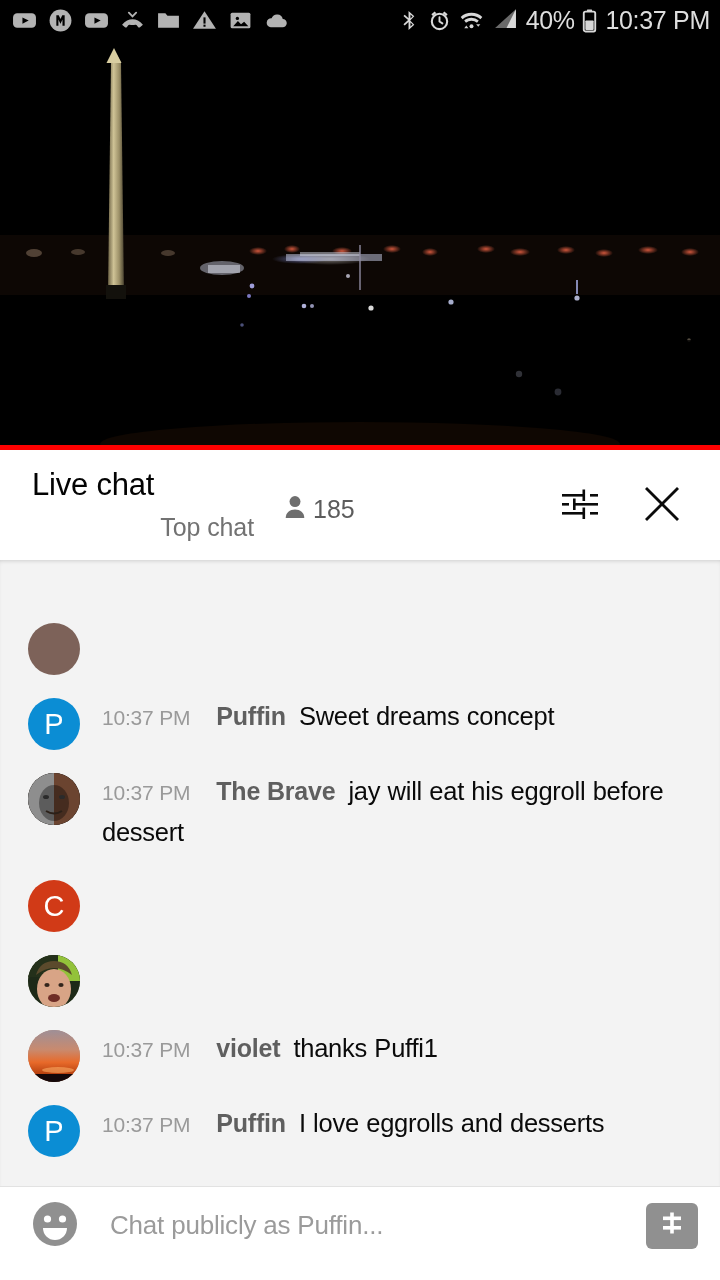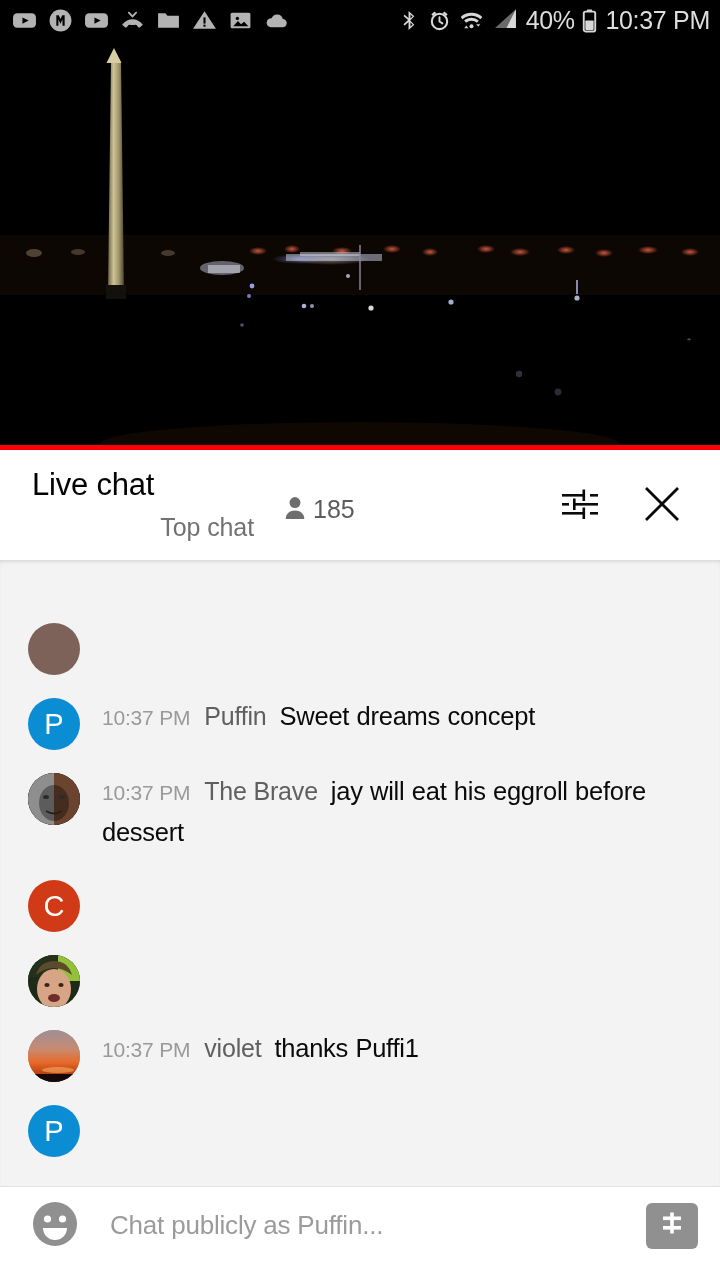--- a/index.html
+++ b/index.html
@@ -87,21 +87,21 @@
   }
   .ch-sub { display: flex; align-items: center; }
   .ch-subtab {
     font-size: 25px;
     color: #727272;
     letter-spacing: -0.1px;
     margin-top: 44px;
   }
   .ch-viewers {
     display: flex;
-    align-items: flex-end;
+    align-items: flex-start;
     gap: 7px;
     margin-left: 30px;
     margin-top: 8px;
   }
   .ch-count { font-size: 25px; color: #5c5c5c; }
   .ch-actions { display: flex; align-items: center; gap: 26px; padding-right: 8px; }
   .icon-btn {
     width: 56px; height: 56px;
     display: flex; align-items: center; justify-content: center;
     background: transparent; border: none; cursor: pointer;
@@ -159,23 +159,23 @@
   }
   .m-time {
     font-size: 21px;
     color: #9a9a9a;
     letter-spacing: -0.2px;
     white-space: nowrap;
   }
   .m-author {
     font-size: 25px;
     color: #5f5f5f;
-    font-weight: normal;
+    font-weight: bold;
     letter-spacing: -0.2px;
-    margin-left: 14px;
+    margin-left: 26px;
   }
   .m-text {
     font-size: 25.5px;
     color: #0a0a0a;
     letter-spacing: -0.25px;
     margin-left: 13px;
     word-spacing: 0.5px;
   }
 
   
@@ -504,20 +504,21 @@
                 <rect x="0" y="44" width="52" height="8" fill="#14080a"></rect>
                 <ellipse cx="30" cy="40" rx="16" ry="3" fill="#ffb36a" opacity="0.55"></ellipse>
               </svg>
             </div>
             <div class="msg-body"><span class="m-time">10:37 PM</span><span class="m-author">violet</span><span class="m-text">thanks Puffi1</span></div>
           </div>
           <div class="msg">
             <div class="avatar" style="background:#0b8dd4">
               <span class="avatar-letter">P</span>
             </div>
+            <div class="msg-body"><span class="m-time">10:37 PM</span><span class="m-author">Puffin</span><span class="m-text">I love eggrolls and desserts</span></div>
           </div>
         </div>
     </div>
   </div>
 
   <div class="input-bar">
     <button class="emoji-btn">
       <span>
         <svg width="52" height="52" viewBox="0 0 52 52">
           <circle cx="26" cy="26" r="22" fill="#909090"></circle>

